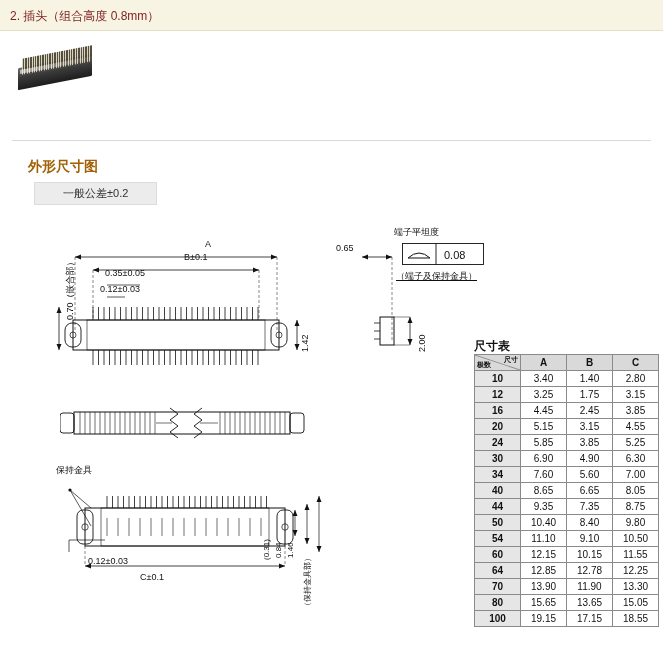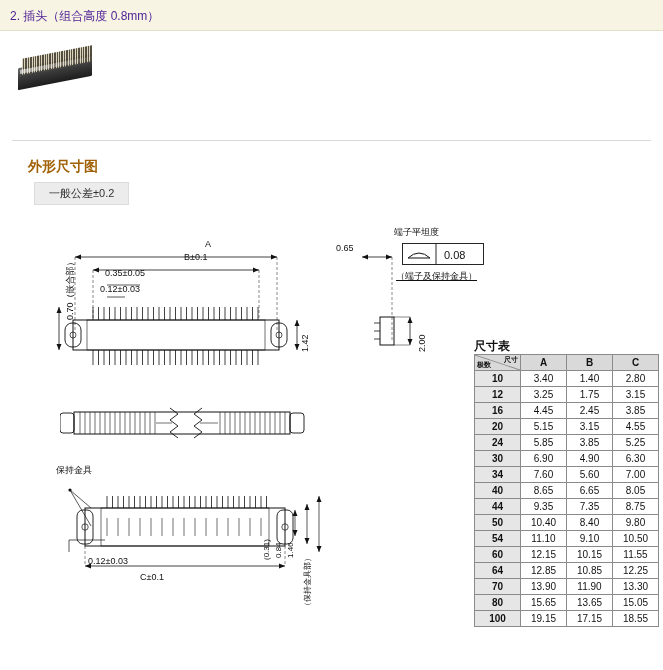--- a/index.html
+++ b/index.html
@@ -10,21 +10,21 @@
     font-size:11px;color:#222;
     position:relative;overflow:hidden;
   }
   
   .header{
     position:absolute;left:0;top:0;width:663px;height:30px;
     background:#f7f4e3;border-bottom:1px solid #e3dec6;
   }
   .header .title{
     position:absolute;left:10px;top:8px;
-    font-size:12px;color:#4c1d95;
+    font-size:12px;color:#7f1d1d;
   }
   
   .photo-area{
     position:absolute;left:0;top:31px;width:663px;height:105px;background:#fff;
   }
   .connector-photo{
     position:absolute;left:18px;top:18px;width:78px;height:40px;
   }
   .connector-photo .body{
     position:absolute;left:0;top:12px;width:74px;height:22px;
@@ -48,21 +48,21 @@
     position:absolute;left:12px;top:140px;width:639px;height:1px;background:#d9d9d9;
   }
   
   .section-title{
     position:absolute;left:28px;top:158px;
     font-size:14px;font-weight:bold;color:#a16207;
   }
   .tolerance{
     position:absolute;left:34px;top:182px;
     background:#ececec;border:1px solid #dcdcdc;
-    padding:3px 14px;font-size:11px;color:#333;
+    padding:3px 28px;font-size:11px;color:#333;
   }
   
   .t{position:absolute;font-size:9px;color:#111;white-space:nowrap;}
   .t.sm{font-size:8px;}
   .vert{transform:rotate(-90deg);transform-origin:0 0;}
   
   .dim-title{
     position:absolute;left:474px;top:338px;font-size:12px;font-weight:bold;color:#111;
   }
   table.dim{
@@ -463,21 +463,21 @@
       </tr>
     <tr>
         <td class="lab">60</td>
         <td>12.15</td>
         <td>10.15</td>
         <td>11.55</td>
       </tr>
     <tr>
         <td class="lab">64</td>
         <td>12.85</td>
-        <td>10.85</td>
+        <td>12.78</td>
         <td>12.25</td>
       </tr>
     <tr>
         <td class="lab">70</td>
         <td>13.90</td>
         <td>11.90</td>
         <td>13.30</td>
       </tr>
     <tr>
         <td class="lab">80</td>

